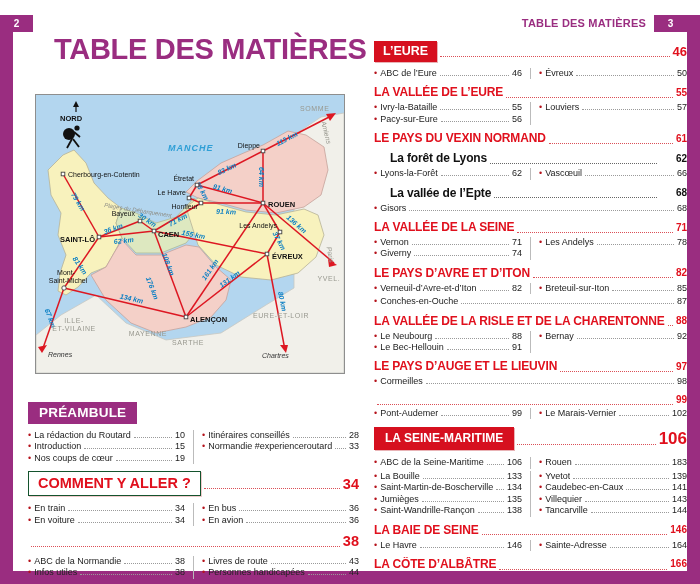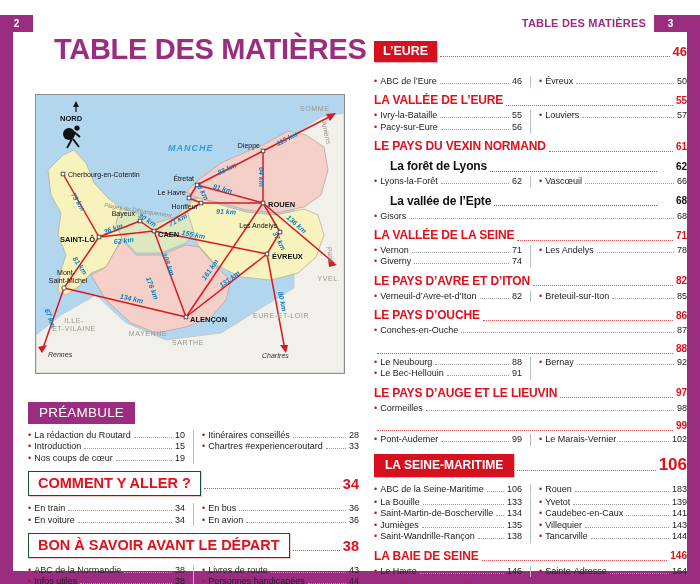--- a/index.html
+++ b/index.html
@@ -34,21 +34,21 @@
   .nb  { fill:#98988f; font-size:7px; letter-spacing:.6px; }
   .ext { fill:#333; font-size:7px; font-style:italic; }
   .extg{ fill:#98988f; font-size:7px; font-style:italic; }
   .nord{ fill:#111; font-size:7.5px; font-weight:bold; }
   .plg { fill:#8d8d85; font-size:6px; font-style:italic; }
 
   
   .lcol { position:absolute; left:28px; top:402px; width:331px; }
   .rcol { position:absolute; left:374px; top:39px; width:313px; }
 
-  .pre-box { display:inline-block; background:#9a2d80; color:#fff; font-weight:normal;
+  .pre-box { display:inline-block; background:#9a2d80; color:#fff; font-weight:bold;
          font-size:13.5px; padding:3px 11px 4px; letter-spacing:.2px; margin-bottom:6px; }
 
   .sec-row { display:flex; align-items:center; margin:7px 0 7px; }
   .sec-box { border:1px solid #14532d; color:#e0101d; font-weight:bold; font-size:14.5px;
          padding:3px 9px 4px; white-space:nowrap; background:#fff; box-shadow:1px 1px 0 #f0c9cb; }
   .sec-page { color:#e0101d; font-weight:bold; font-size:14.5px; flex-shrink:0; }
 
   .leader { flex:1 1 0; min-width:0; border-bottom:1.6px dotted #9a9a9a; height:.7em;
          margin:0 3px; }
   .leader.red { border-color:#db4f57; }
@@ -64,21 +64,21 @@
   .lbl { white-space:nowrap; overflow:hidden; }
   .pg  { flex-shrink:0; color:#222; }
 
   .head-row { display:flex; align-items:center; margin:6px 0 3px; }
   .head-title { font-weight:bold; font-size:12px; white-space:nowrap; letter-spacing:-.15px; flex-shrink:1; min-width:0; overflow:hidden; }
   .head-pg { font-weight:bold; font-size:10px; flex-shrink:0; }
   .head-row.red .head-title, .head-row.red .head-pg { color:#e0101d; }
   .head-row.black .head-title, .head-row.black .head-pg { color:#111;margin-left:16px; }
   .head-row.long .head-title { font-size:8.6px; letter-spacing:-.1px; }
 
-  .chap-row { display:flex; align-items:center; margin:2px 0 14px; }
+  .chap-row { display:flex; align-items:center; margin:2px 0 6px; }
   .chap-box { background:#d6101f; color:#fff; font-weight:bold; font-size:12.5px;
          padding:3px 9px 4px; white-space:nowrap; box-shadow:1px 1px 0 #e9b3b6; }
   .chap-pg { color:#e0101d; font-weight:bold; font-size:13px; flex-shrink:0; }
   .chap-row.big { margin:8px 0 7px; }
   .chap-row.big .chap-box { font-size:12px; padding:4px 11px 5px; }
   .chap-row.big .chap-pg { font-size:17px; }
 </style>
 </head>
 <body>
 
@@ -260,21 +260,21 @@
           </div>
           <div class="tcol tcol-r">
             <div class="entry">
               <span class="bullet">•</span>
               <span class="lbl">Itinéraires conseillés</span>
               <span class="leader"></span>
               <span class="pg">28</span>
             </div>
             <div class="entry">
               <span class="bullet">•</span>
-              <span class="lbl">Chartres #experienceroutard</span>
+              <span class="lbl">Normandie #experienceroutard</span>
               <span class="leader"></span>
               <span class="pg">33</span>
             </div>
           </div>
         </div>
       </div>
 
     <div class="sec-row">
       <span class="sec-box">COMMENT Y ALLER ?</span>
       <span class="leader red"></span>
@@ -307,21 +307,20 @@
               <span class="bullet">•</span>
               <span class="lbl">En avion</span>
               <span class="leader"></span>
               <span class="pg">36</span>
             </div>
           </div>
         </div>
       </div>
 
     <div class="sec-row">
-      <span class="sec-box">BON À SAVOIR AVANT LE DÉPART</span>
       <span class="leader red"></span>
       <span class="sec-page">38</span>
     </div>
     <div>
         <div class="tcols">
           <div class="tcol">
             <div class="entry">
               <span class="bullet">•</span>
               <span class="lbl">ABC de la Normandie</span>
               <span class="leader"></span>
@@ -493,36 +492,32 @@
         </div>
         <div class="tcol tcol-r">
           <div class="entry">
             <span class="bullet">•</span>
             <span class="lbl">Breteuil-sur-Iton</span>
             <span class="leader"></span>
             <span class="pg">85</span>
           </div>
         </div>
       </div>
-      <div class="head-row red">
-        <span class="head-title">LE PAYS D’OUCHE</span>
-        <span class="leader red"></span>
-        <span class="head-pg">86</span>
-      </div>
       <div class="tcols single">
         <div class="tcol">
           <div class="entry">
             <span class="bullet">•</span>
             <span class="lbl">Conches-en-Ouche</span>
             <span class="leader"></span>
             <span class="pg">87</span>
           </div>
         </div>
       </div>
       <div class="head-row red">
+        <span class="head-title">LA VALLÉE DE LA RISLE ET DE LA CHARENTONNE</span>
         <span class="leader red"></span>
         <span class="head-pg">88</span>
       </div>
       <div class="tcols">
         <div class="tcol">
           <div class="entry">
             <span class="bullet">•</span>
             <span class="lbl">Le Neubourg</span>
             <span class="leader"></span>
             <span class="pg">88</span>

